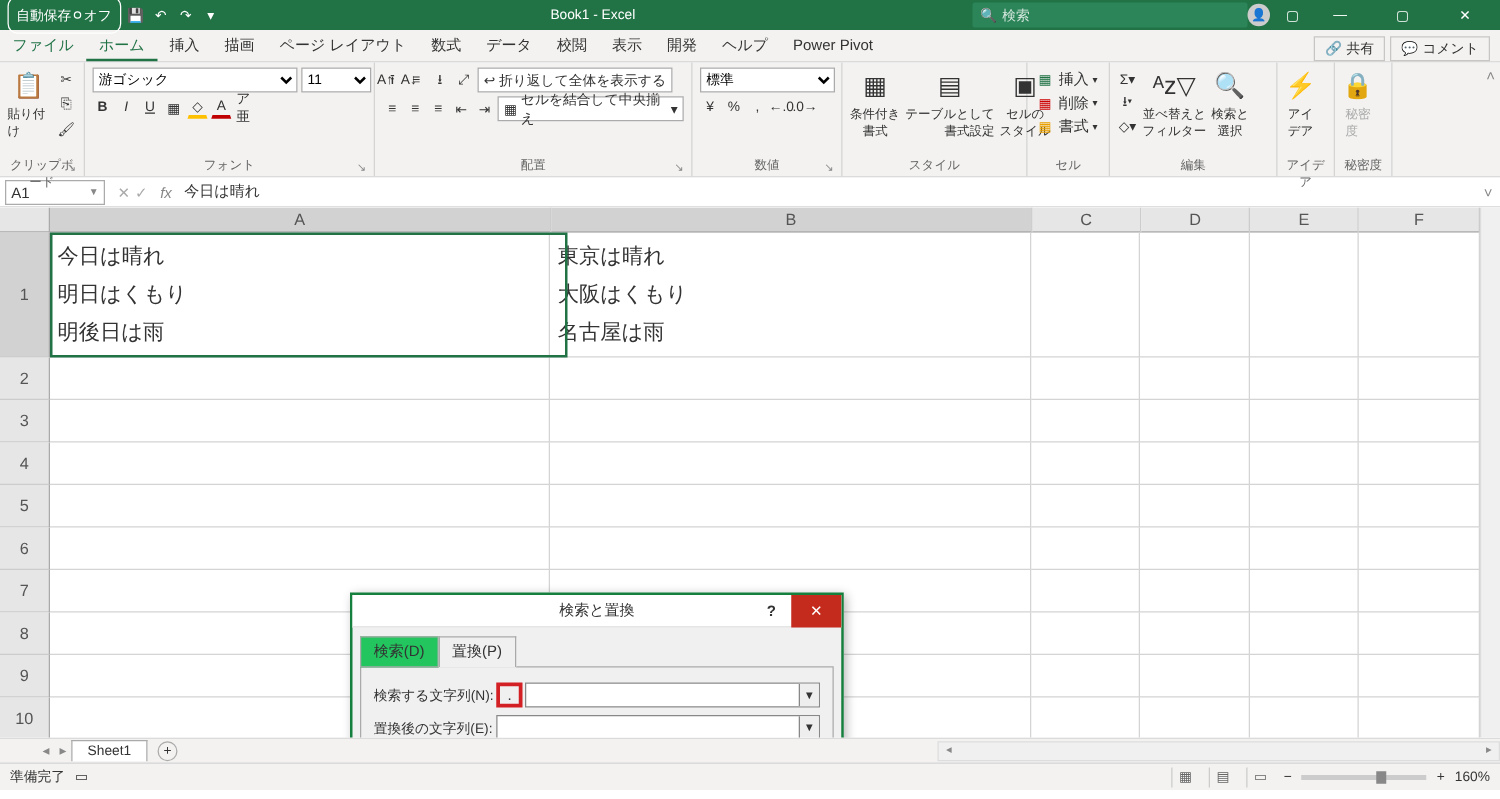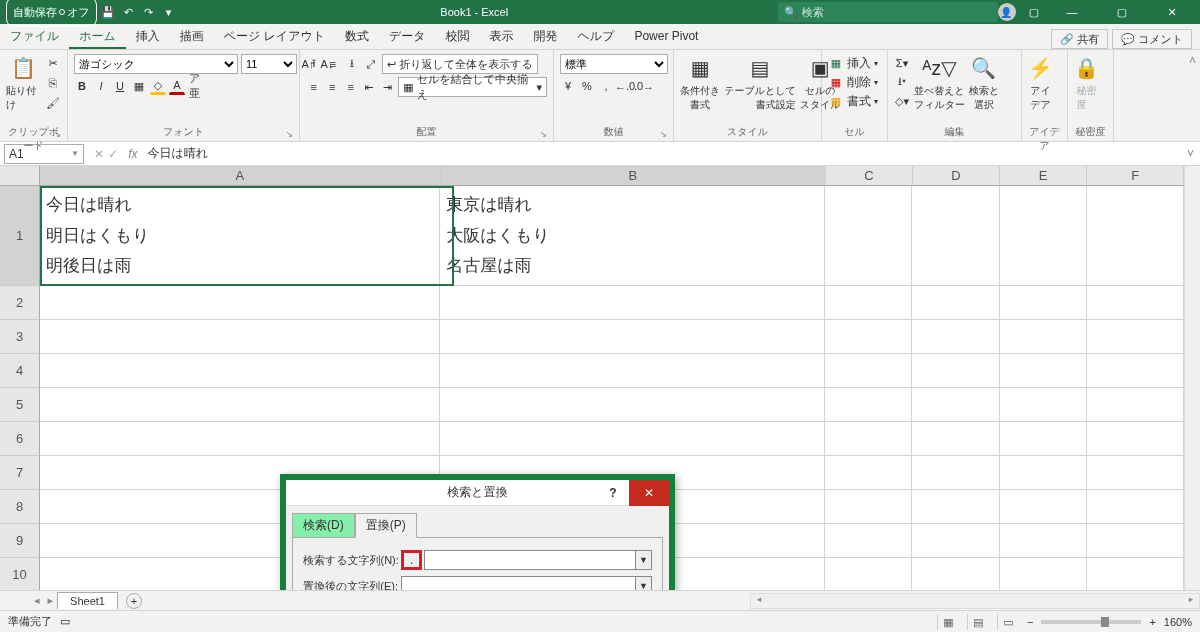--- a/index.html
+++ b/index.html
@@ -55,26 +55,26 @@
   .rowh.sel { background: #d2d2d2; }
   .corner { position: absolute; top: 0; left: 0; width: 40px; height: 20px; background: #e6e6e6; border-right: 1px solid #aaa; border-bottom: 1px solid #aaa; }
   .cells { position: absolute; top: 20px; left: 40px; right: 16px; }
   .cell-row { display: flex; height: 34px; }
   .cell-row.tall { height: 100px; }
   .cell { border-right: 1px solid #d4d4d4; border-bottom: 1px solid #d4d4d4; padding: 4px 6px; font-size: 17px; color: #333; line-height: 1.8; white-space: pre; }
   .selection { position: absolute; border: 2px solid #217346; pointer-events: none; }
   .vscroll { position: absolute; top: 0; right: 0; width: 16px; bottom: 0; background: #f0f0f0; border-left: 1px solid #ddd; }
 
   
-  .dialog { position: absolute; left: 280px; top: 308px; width: 395px; background: #f0f0f0; border: 6px solid #15803d; box-shadow: 2px 2px 8px rgba(0,0,0,0.3); font-size: 12px; }
+  .dialog { position: absolute; left: 280px; top: 308px; width: 395px; background: #f0f0f0; border: 2px solid #15803d; box-shadow: 2px 2px 8px rgba(0,0,0,0.3); font-size: 12px; }
   .dlg-title { height: 26px; background: #fff; display: flex; align-items: center; justify-content: center; position: relative; border-bottom: 1px solid #ddd; }
   .dlg-close { position: absolute; right: 0; top: 0; width: 40px; height: 26px; background: #c42b1c; color: #fff; text-align: center; line-height: 26px; }
   .dlg-help { position: absolute; right: 44px; top: 0; width: 24px; text-align: center; line-height: 26px; font-weight: bold; }
   .dlg-tabs { display: flex; gap: 0; padding: 6px 6px 0; }
-  .dlg-tab { border: 1px solid #aaa; padding: 3px 10px; background: #86efac; position: relative; top: 1px; }
+  .dlg-tab { border: 1px solid #aaa; padding: 3px 10px; background: #22c55e; position: relative; top: 1px; }
   .dlg-tab.active { background: #f0f0f0; border-bottom: 1px solid #f0f0f0; z-index: 2; }
   .dlg-body { border: 1px solid #aaa; margin: 0 6px 6px; padding: 12px 10px; background: #f0f0f0; }
   .frow { display: flex; align-items: center; margin-bottom: 6px; }
   .frow label { width: 98px; font-size: 11px; }
   .frow .combo { flex: 1; height: 20px; border: 1px solid #888; background: #fff; display: flex; }
   .combo-drop { width: 16px; border-left: 1px solid #888; background: #eee; text-align: center; font-size: 9px; line-height: 18px; }
   .redframe { border: 3px solid #d32024 !important; }
 
   
   .sheet-tabs { height: 20px; background: #f3f2f1; border-top: 1px solid #d4d4d4; display: flex; align-items: center; font-size: 11px; padding-left: 30px; }

